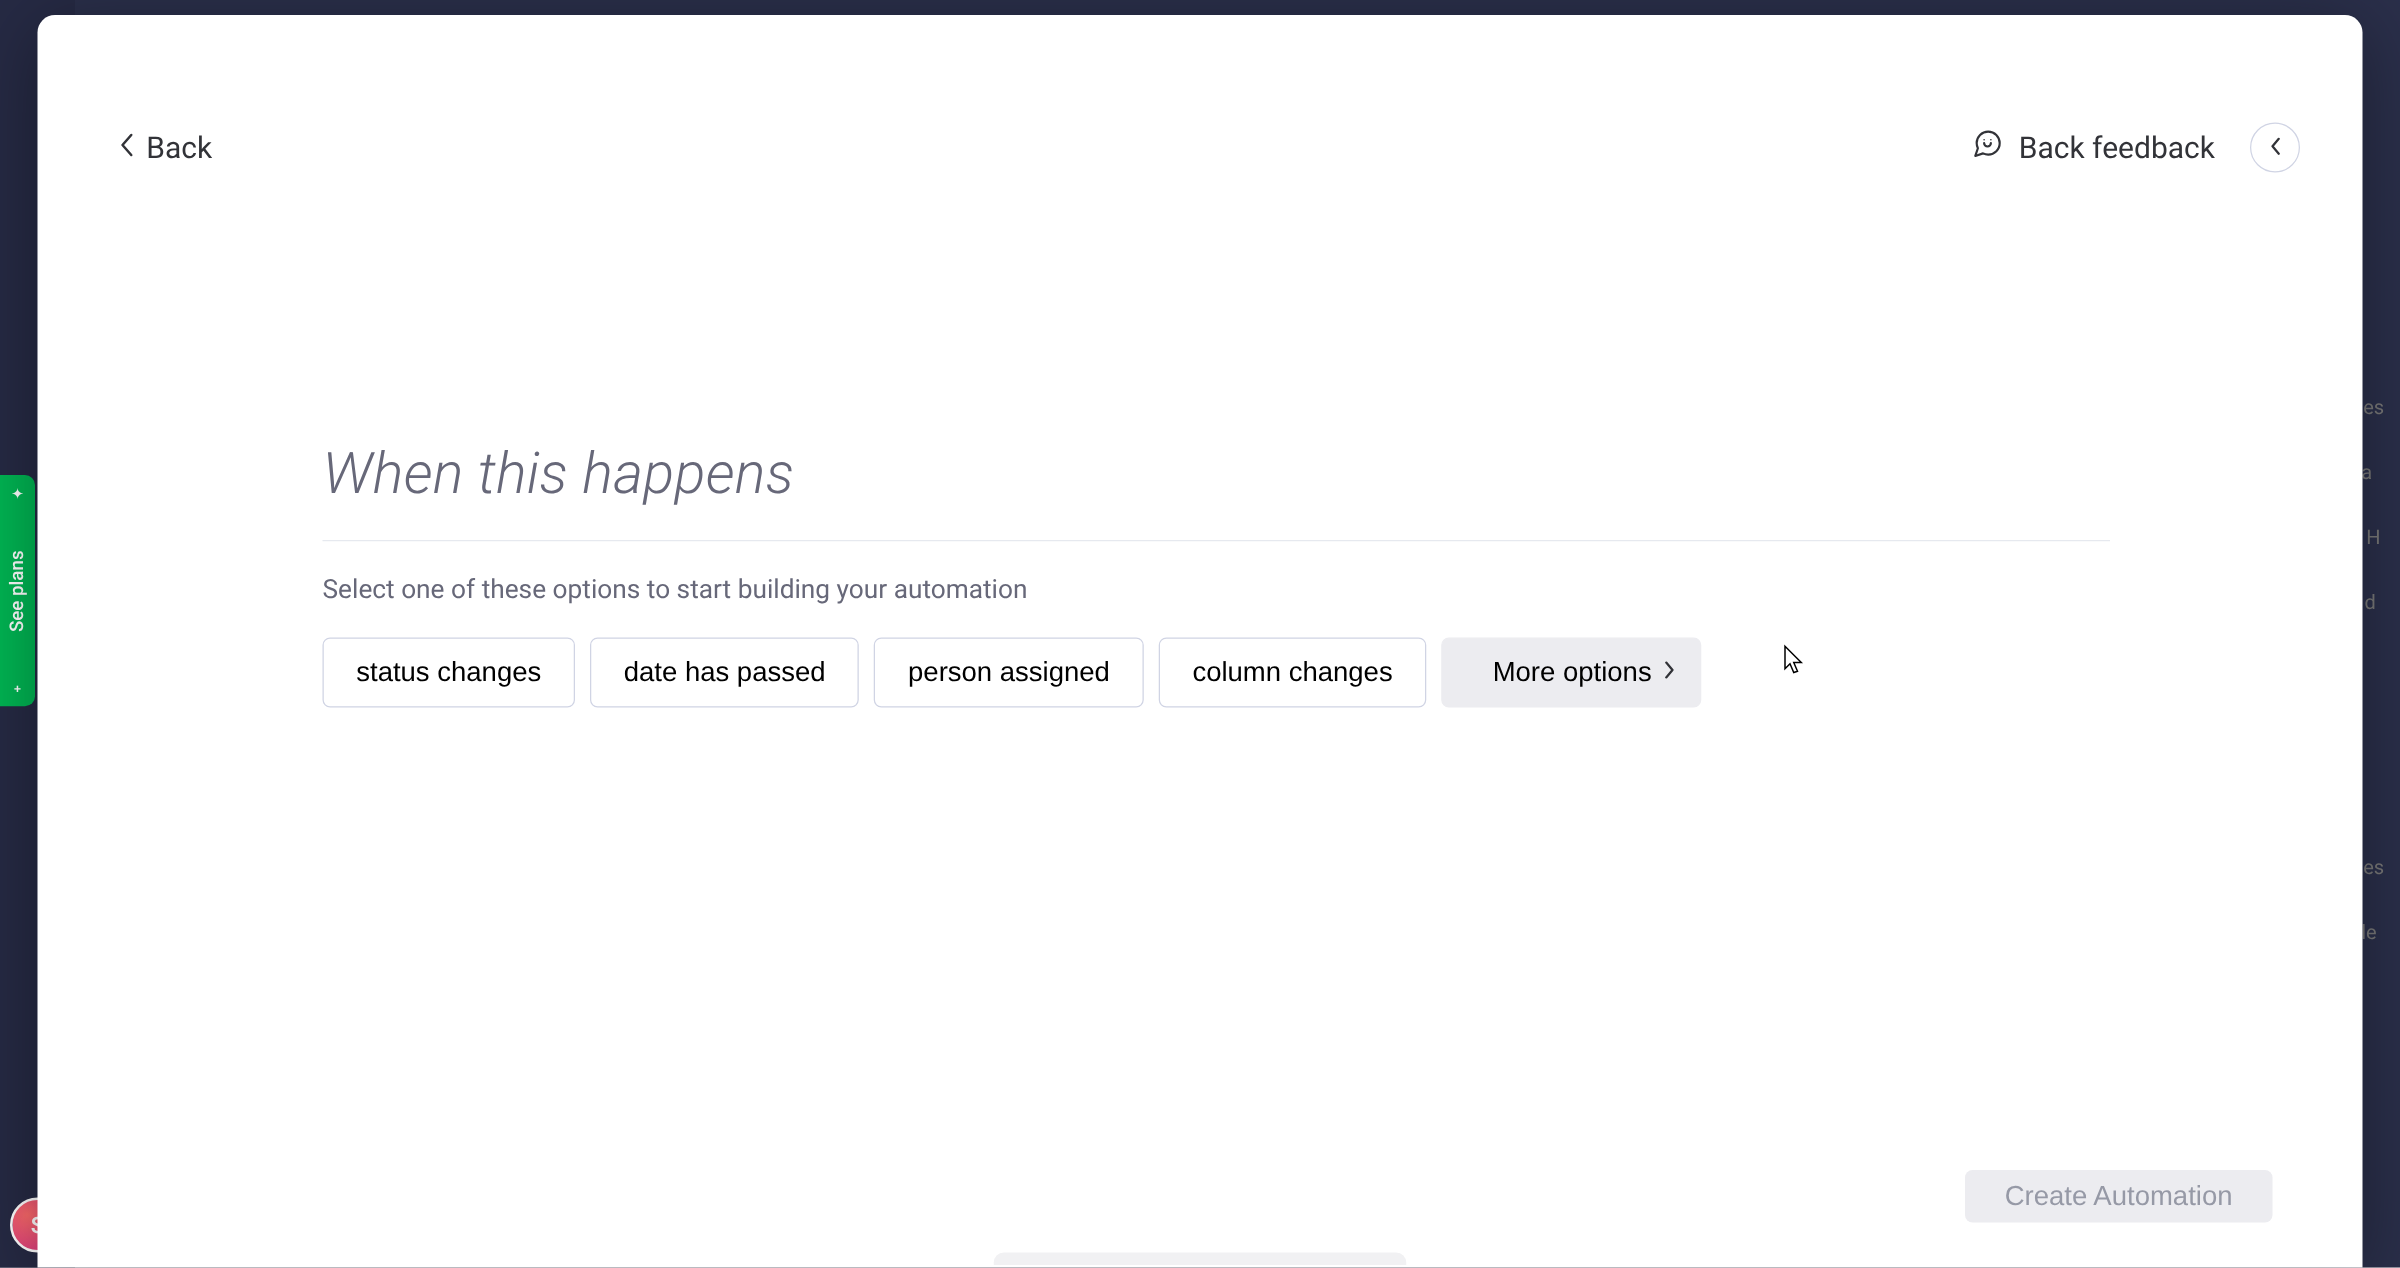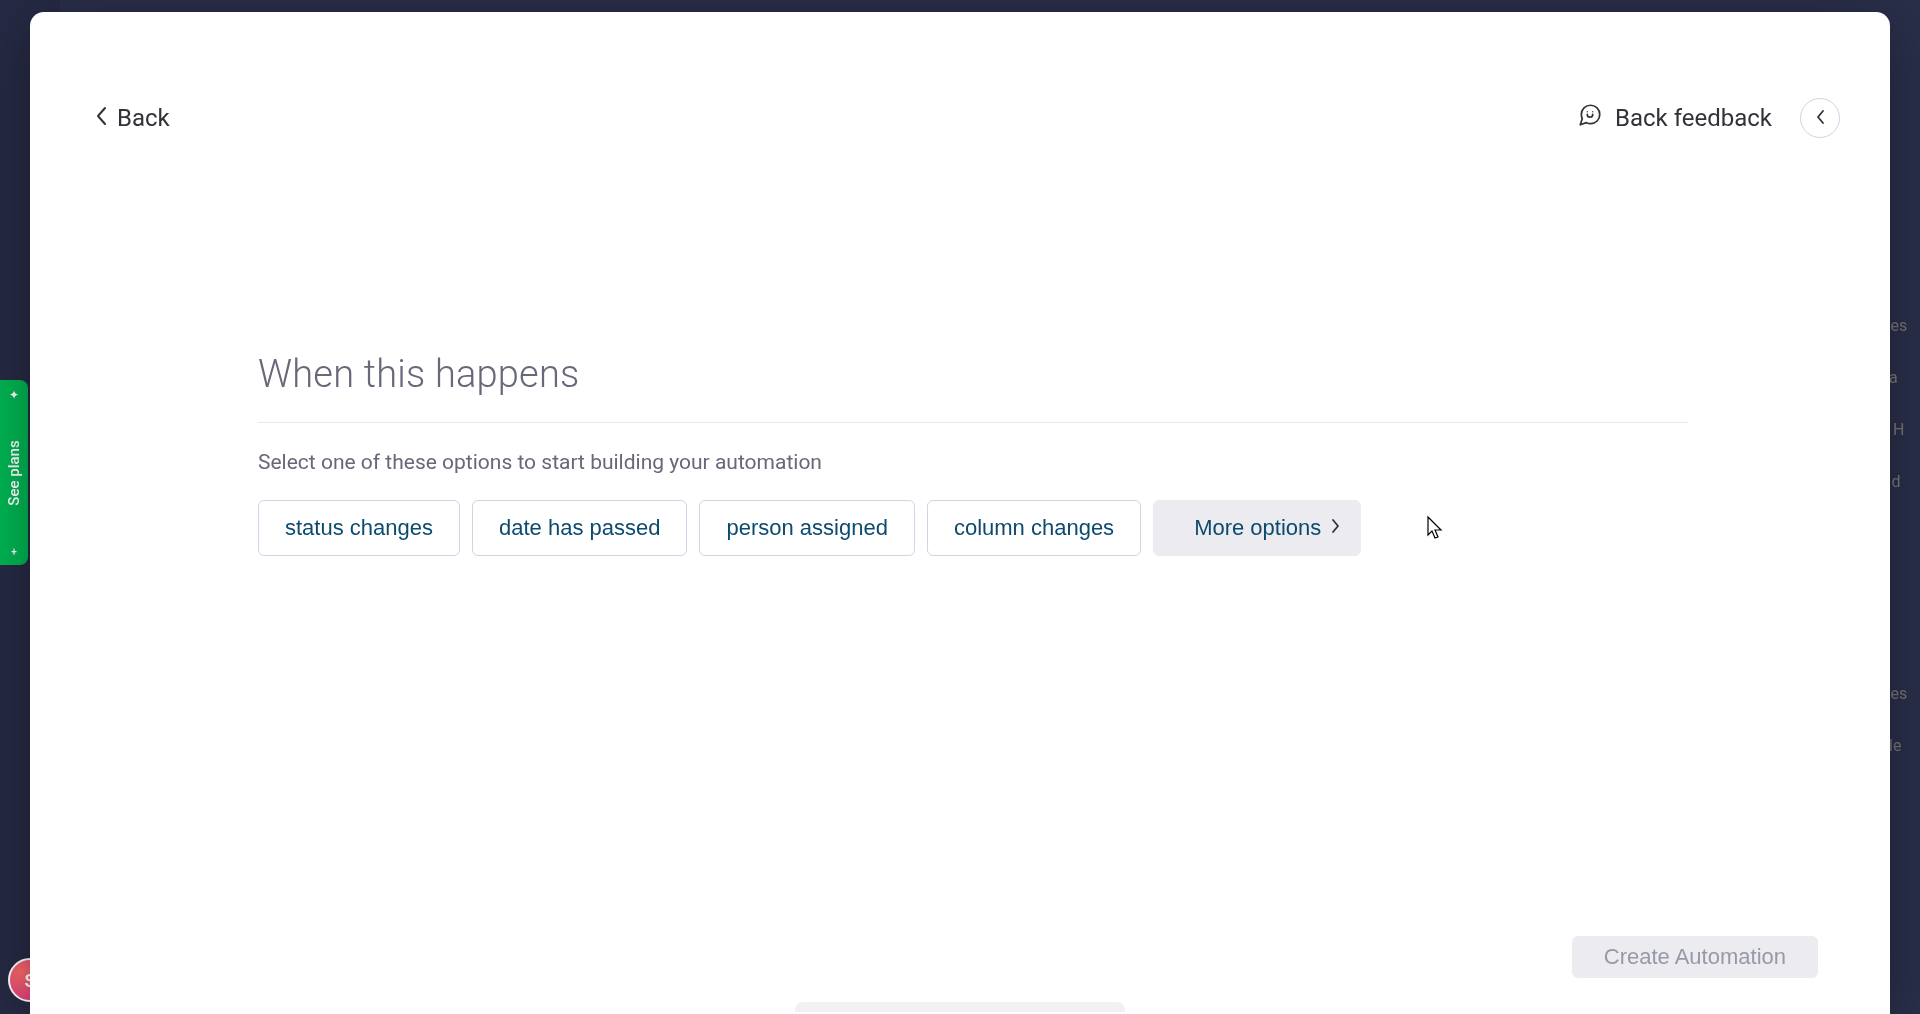--- a/index.html
+++ b/index.html
@@ -180,24 +180,25 @@
 
   
   .content {
     position: absolute;
     left: 228px;
     top: 340px;
     width: 1430px;
   }
 
   .section-title {
-    font-size: 38px;
+    font-size: 46px;
     font-weight: 300;
     color: #676879;
     letter-spacing: 0.2px;
+    font-style: italic;
   }
 
   .divider {
     margin-top: 26px;
     height: 1px;
     width: 100%;
     background: #e6e9ef;
   }
 
   .helper-text {
@@ -211,21 +212,21 @@
     display: flex;
     gap: 12px;
     flex-wrap: nowrap;
   }
 
   .option-pill {
     padding: 14px 26px;
     border: 1px solid #d0d4e4;
     border-radius: 6px;
     font-size: 22px;
-    color: #0c4a6e;
+    color: #000000;
     background: #ffffff;
     cursor: pointer;
     white-space: nowrap;
   }
   .option-pill.hovered {
     background: #ececf0;
     border-color: #ececf0;
     padding-right: 20px;
     display: flex;
     align-items: center;

